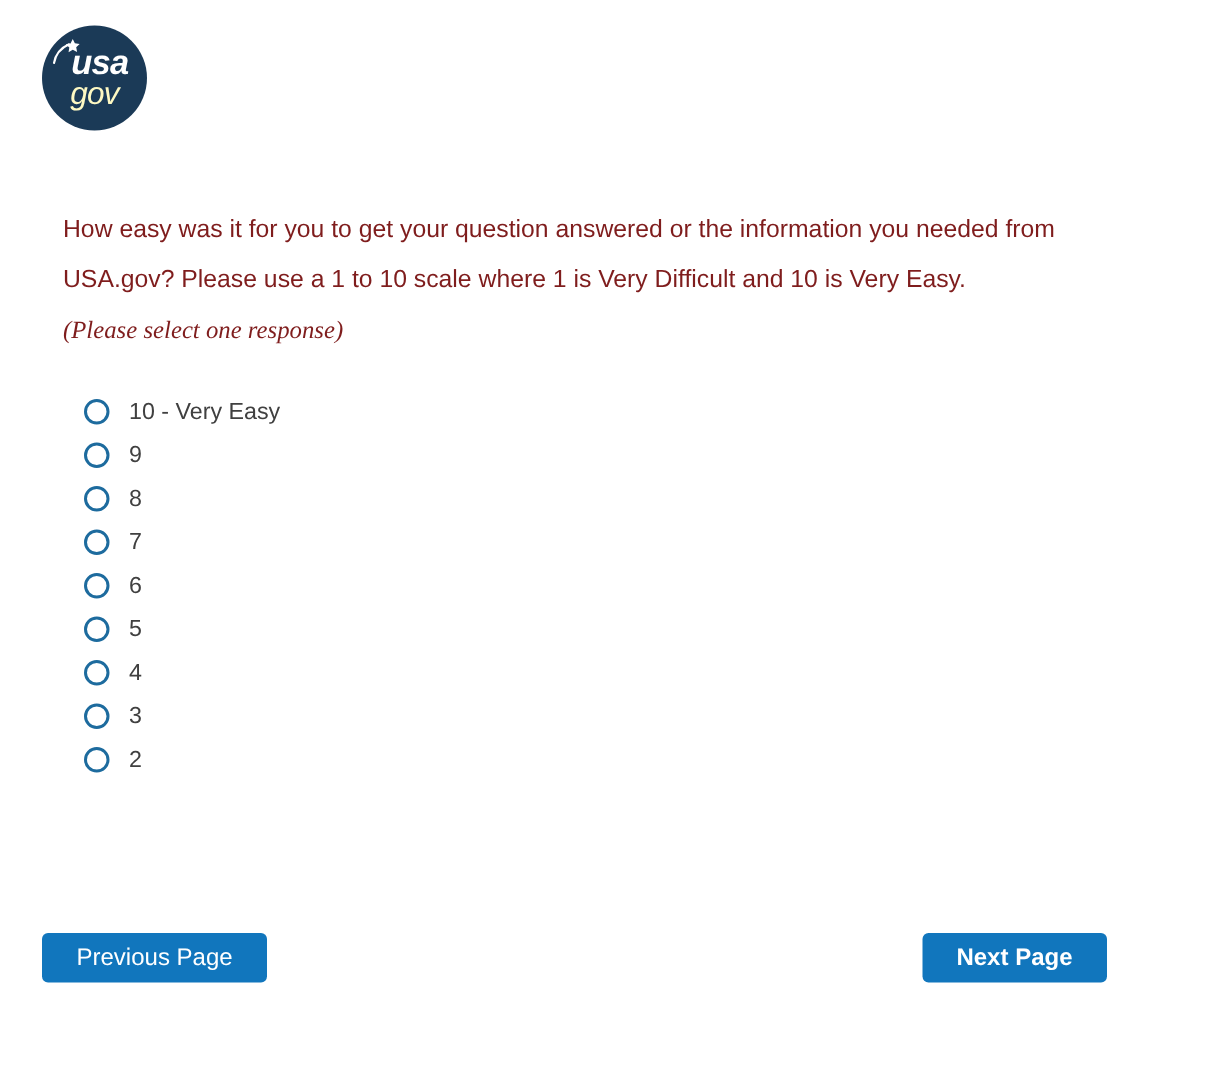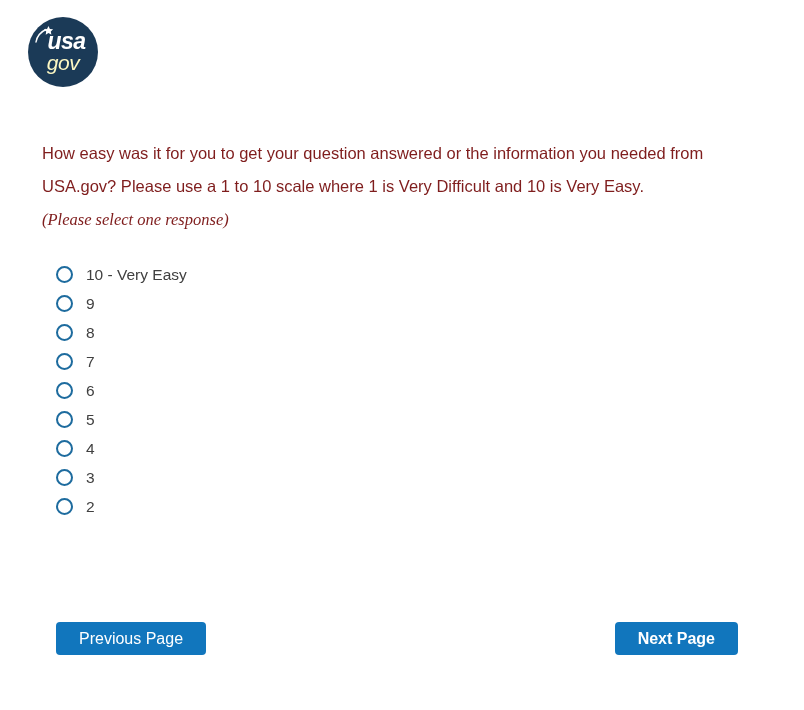--- a/index.html
+++ b/index.html
@@ -111,21 +111,21 @@
     border: none;
     border-radius: 4px;
     font-family: "Liberation Sans", sans-serif;
     font-size: 16px;
     padding: 0 23px;
     cursor: pointer;
     display: flex;
     align-items: center;
     justify-content: center;
   }
-  .prev-btn { left: 56px; }
+  .prev-btn { left: 28px; }
   .next-btn { right: 66px; font-weight: bold; }
 </style>
 </head>
 <body>
 
 <div class="page">
 
   <div class="logo">
     <svg class="star" viewBox="0 0 22 18">
       <path d="M2 16 C 3 10, 6.5 6, 12 3.5" stroke="#ffffff" stroke-width="1.4" fill="none" stroke-linecap="round"></path>

